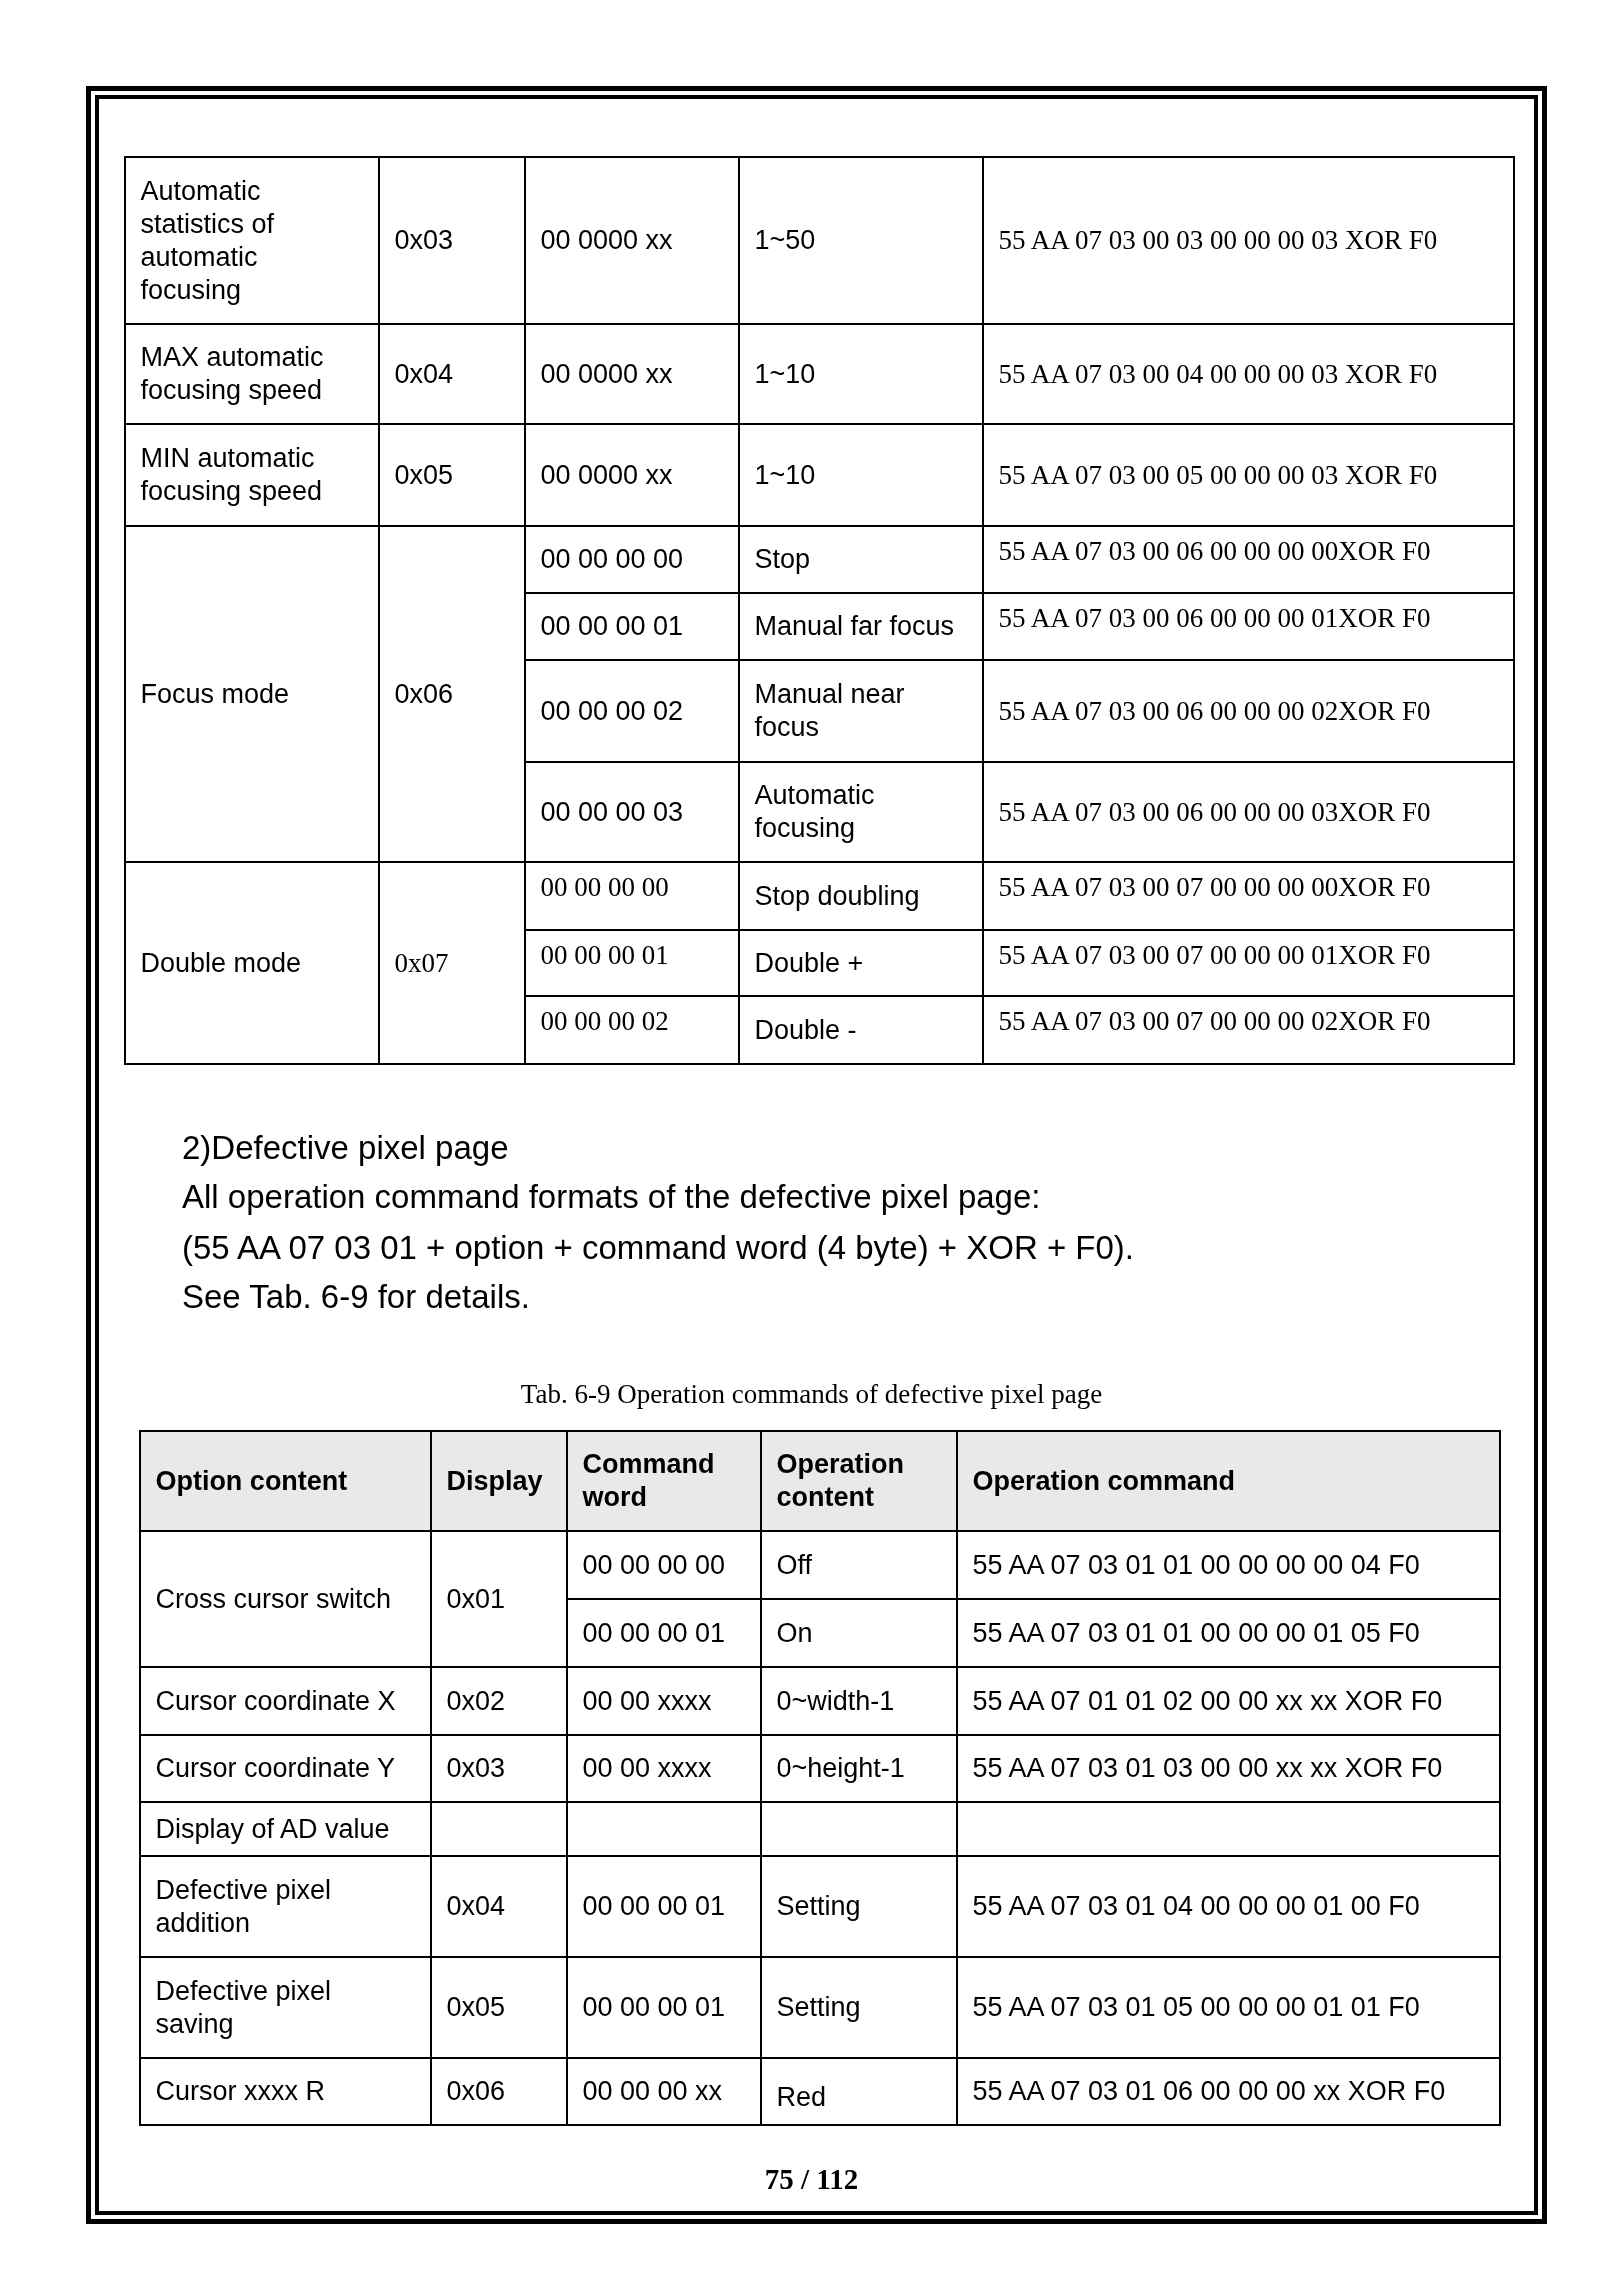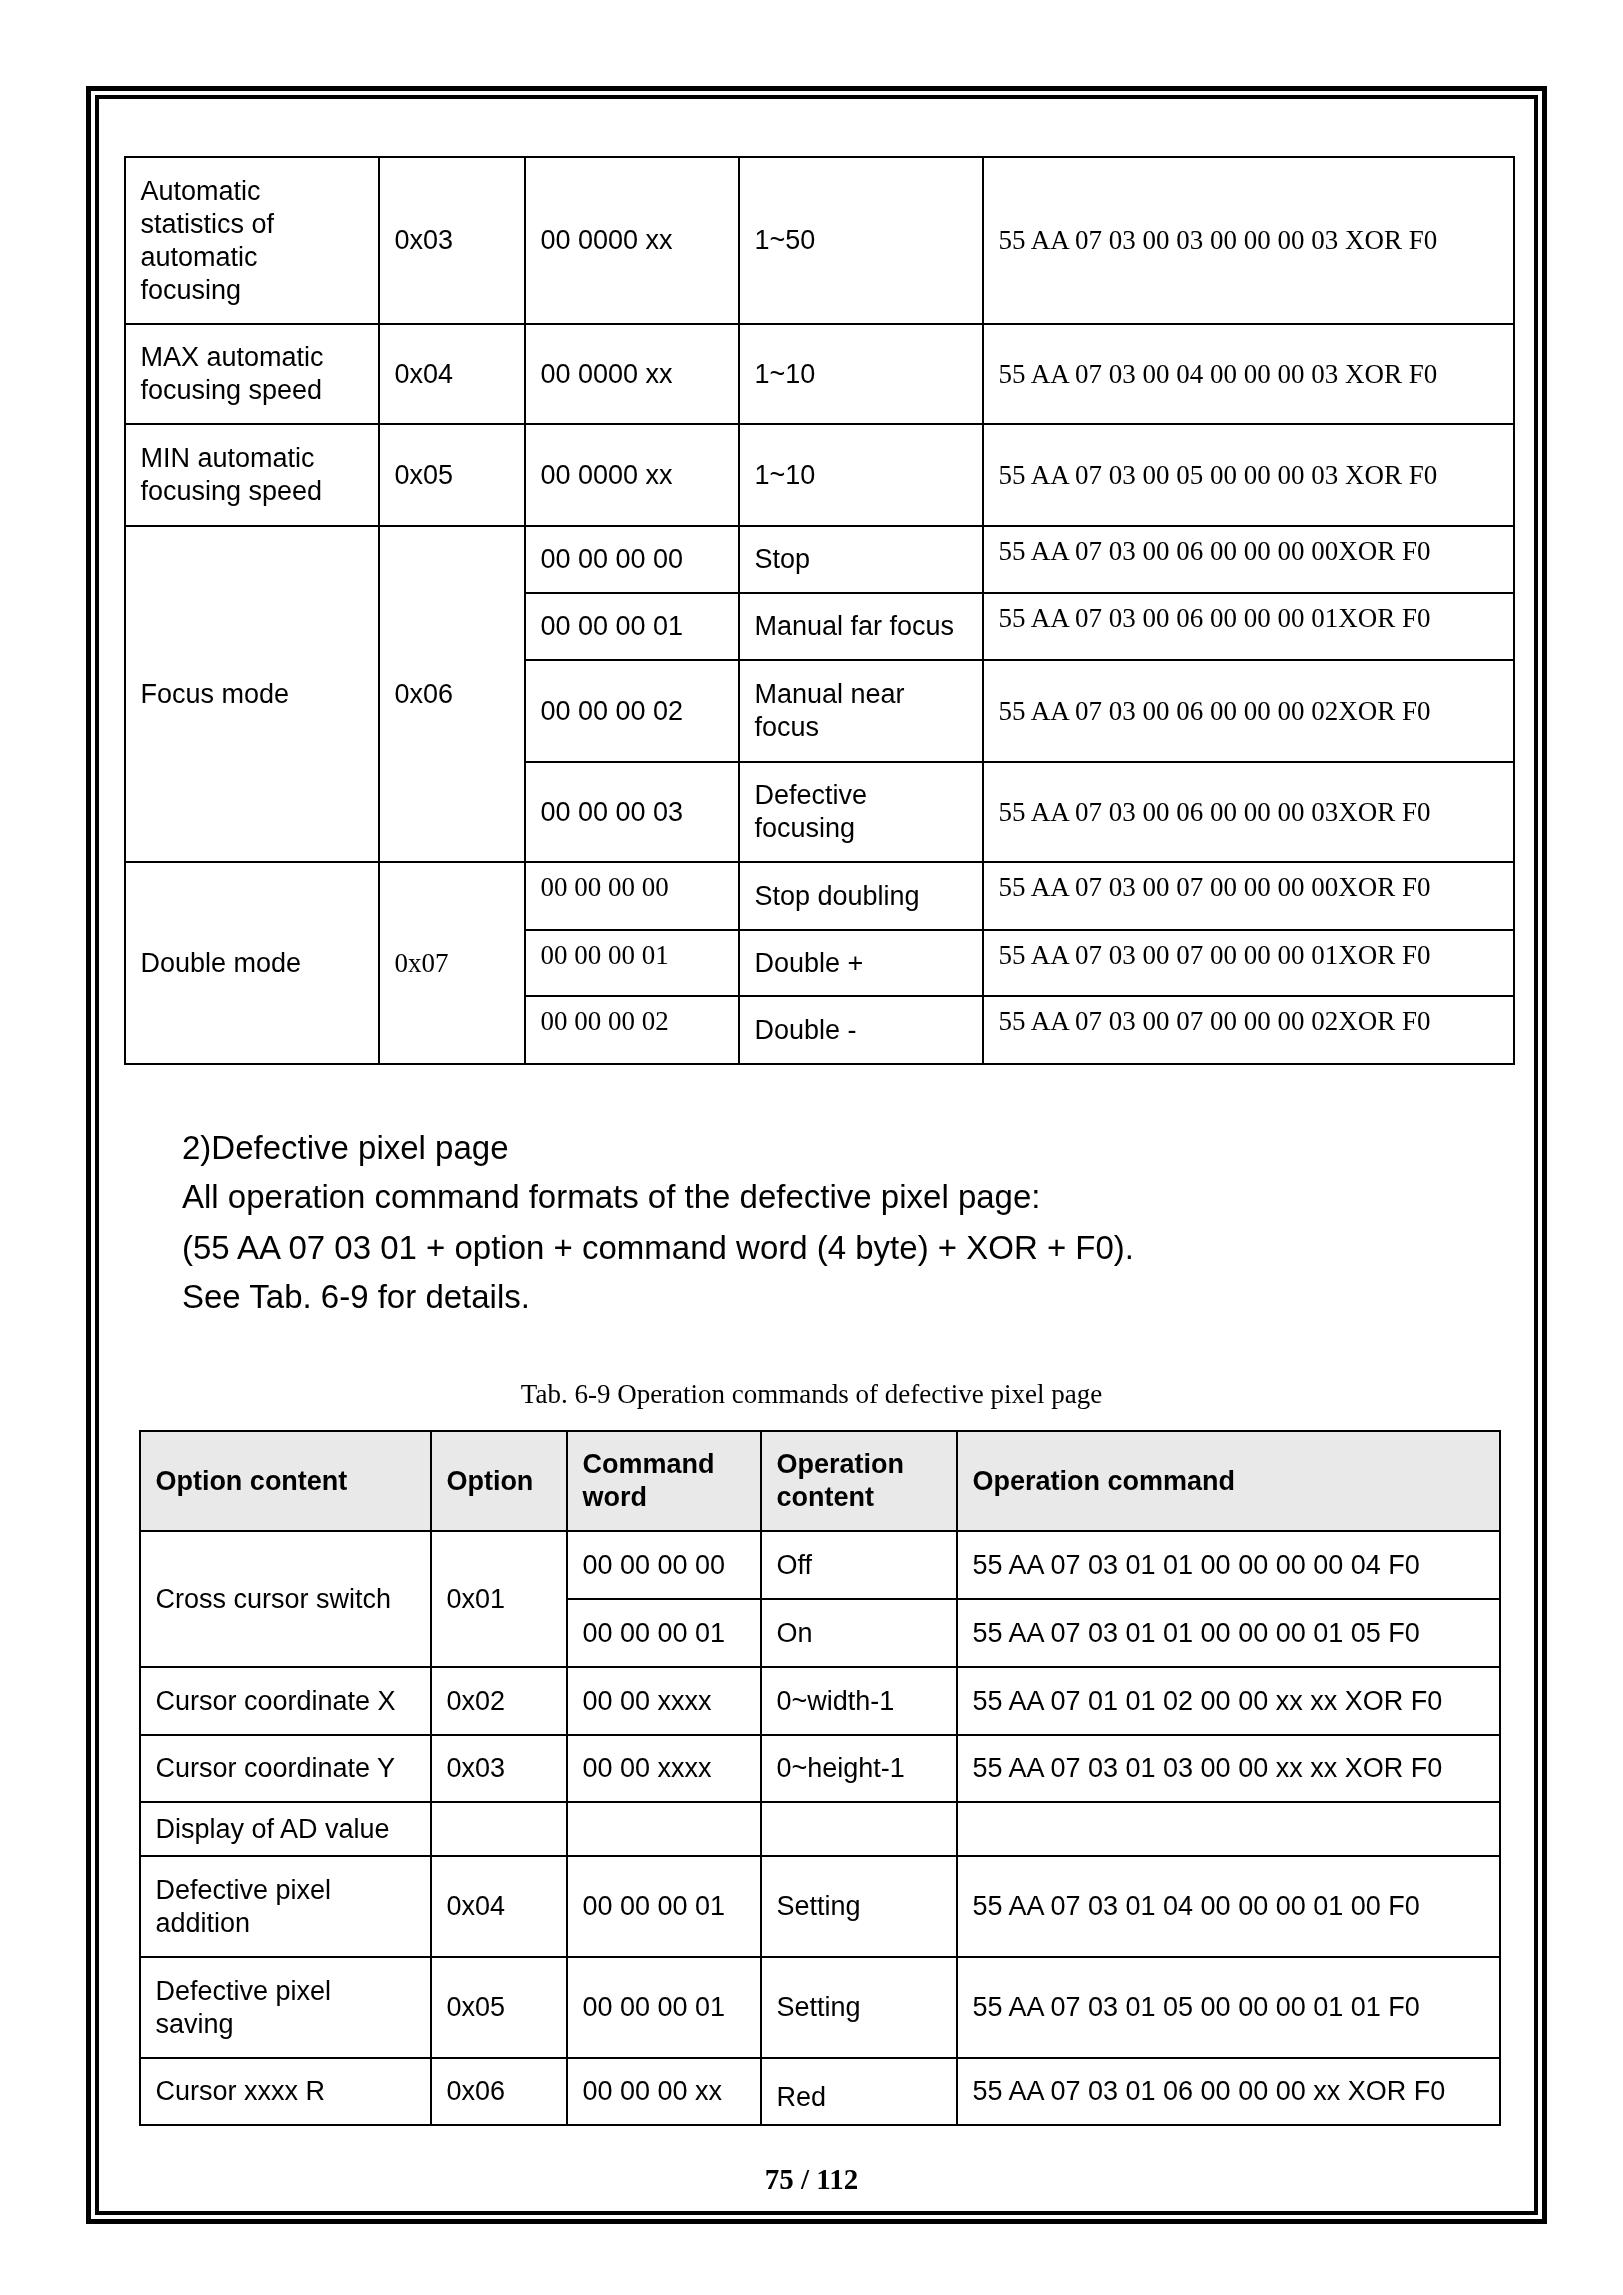--- a/index.html
+++ b/index.html
@@ -71,21 +71,21 @@
     <td>Manual far focus</td>
     <td class="serif cmd-top">55 AA 07 03 00 06 00 00 00 01XOR F0</td>
   </tr>
   <tr style="height:102px">
     <td>00 00 00 02</td>
     <td>Manual near focus</td>
     <td class="serif">55 AA 07 03 00 06 00 00 00 02XOR F0</td>
   </tr>
   <tr style="height:100px">
     <td>00 00 00 03</td>
-    <td>Defective focusing</td>
+    <td>Automatic focusing</td>
     <td class="serif">55 AA 07 03 00 06 00 00 00 03XOR F0</td>
   </tr>
 
   <tr style="height:68px">
     <td rowspan="3">Double mode</td>
     <td rowspan="3" class="serif">0x07</td>
     <td class="serif cmd-top">00 00 00 00</td>
     <td>Stop doubling</td>
     <td class="serif cmd-top">55 AA 07 03 00 07 00 00 00 00XOR F0</td>
   </tr>
@@ -113,21 +113,21 @@
   <colgroup>
     <col style="width:291px">
       <col style="width:136px">
       <col style="width:194px">
       <col style="width:196px">
       <col style="width:543px">
   </colgroup>
   <tbody>
       <tr style="height:100px">
     <th>Option content</th>
-    <th>Option</th>
+    <th>Display</th>
     <th>Command word</th>
     <th>Operation content</th>
     <th>Operation command</th>
   </tr>
   <tr style="height:68px">
     <td rowspan="2" style="line-height:50px">Cross cursor switch</td>
     <td rowspan="2">0x01</td>
     <td>00 00 00 00</td>
     <td>Off</td>
     <td>55 AA 07 03 01 01 00 00 00 00 04 F0</td>

